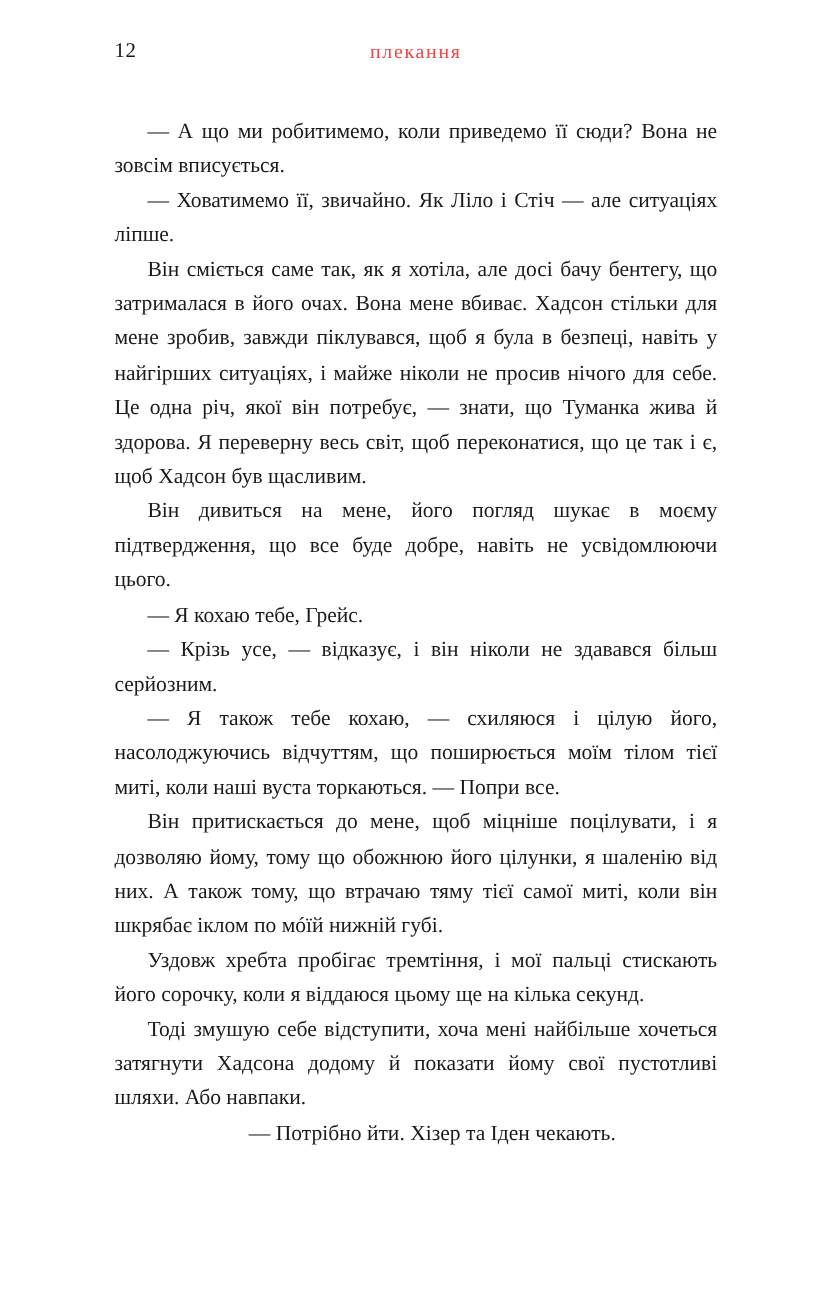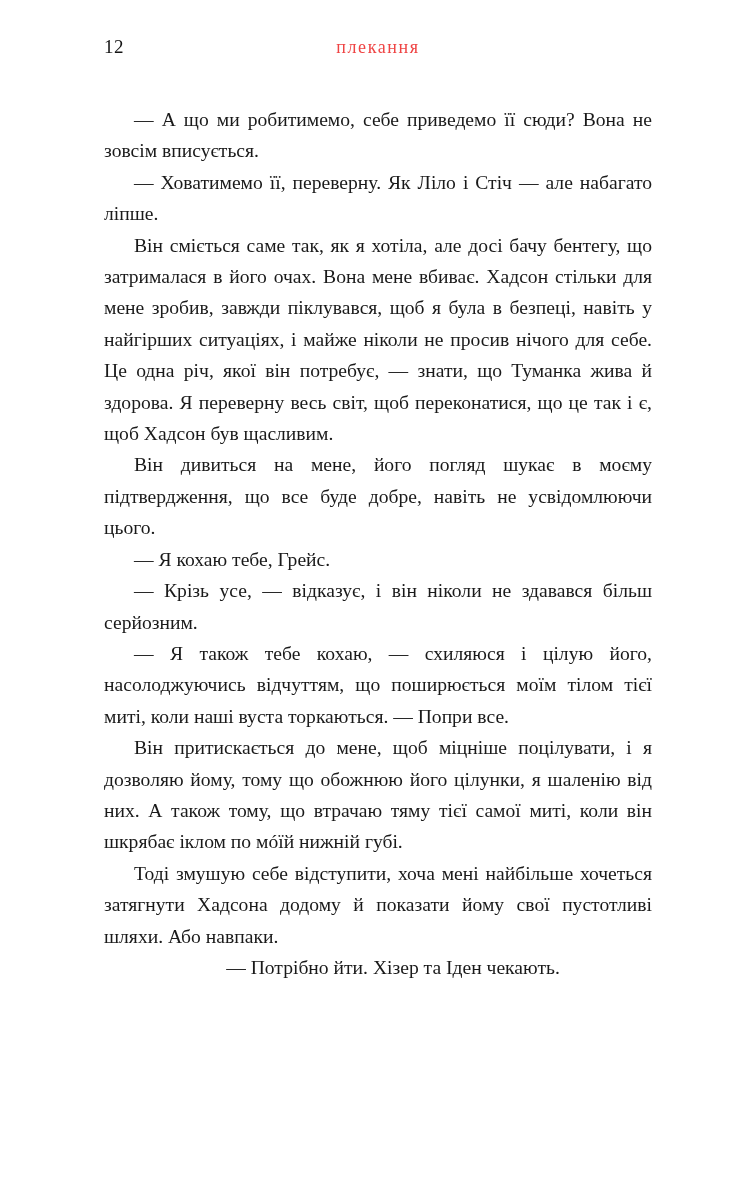--- a/index.html
+++ b/index.html
@@ -68,25 +68,26 @@
 <body>
 
 <div class="page">
 
   <div class="header">
     <div class="folio">12</div>
     <div class="running-title">плекання</div>
   </div>
 
   <div class="body-text">
-    <p>— А що ми робитимемо, себе приведемо її сюди? Вона не зовсім вписується.</p>
-    <p>— Ховатимемо її, переверну. Як Ліло і Стіч — але набагато ліпше.</p>
+    <p>— А що ми робитимемо, коли приведемо її сюди? Вона не зовсім вписується.</p>
+    <p>— Ховатимемо її, звичайно. Як Ліло і Стіч — але ситуаціях ліпше.</p>
     <p>Він сміється саме так, як я хотіла, але досі бачу бентегу, що затрималася в його очах. Вона мене вбиває. Хадсон стільки для мене зробив, завжди піклувався, щоб я була в безпеці, навіть у найгірших ситуаціях, і майже ніколи не просив нічого для себе. Це одна річ, якої він потребує, — знати, що Туманка жива й здорова. Я переверну весь світ, щоб переконатися, що це так і є, щоб Хадсон був щасливим.</p>
     <p>Він дивиться на мене, його погляд шукає в моєму підтвердження, що все буде добре, навіть не усвідомлюючи цього.</p>
     <p class="dialogue">— Я кохаю тебе, Грейс.</p>
     <p class="dialogue">— Крізь усе, — відказує, і він ніколи не здавався більш серйозним.</p>
     <p class="dialogue">— Я також тебе кохаю, — схиляюся і цілую його, насолоджуючись відчуттям, що поширюється моїм тілом тієї миті, коли наші вуста торкаються. — Попри все.</p>
     <p>Він притискається до мене, щоб міцніше поцілувати, і я дозволяю йому, тому що обожнюю його цілунки, я шаленію від них. А також тому, що втрачаю тяму тієї самої миті, коли він шкрябає іклом по мóїй нижній губі.</p>
+    <p>Уздовж хребта пробігає тремтіння, і мої пальці стискають його сорочку, коли я віддаюся цьому ще на кілька секунд.</p>
     <p>Тоді змушую себе відступити, хоча мені найбільше хочеться затягнути Хадсона додому й показати йому свої пустотливі шляхи. Або навпаки.</p>
     <p class="dialogue">— Потрібно йти. Хізер та Іден чекають.</p>
   </div>
 
 </div>
 
 </body></html>

